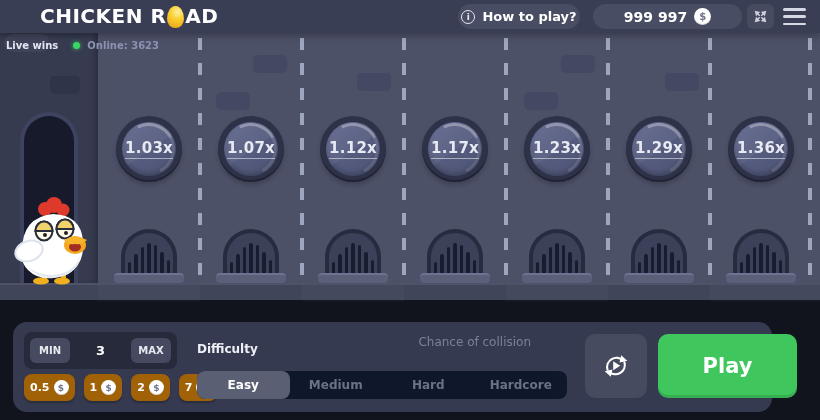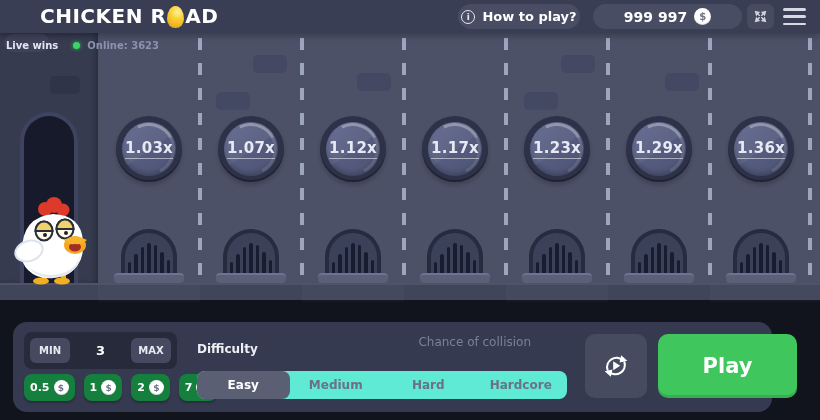--- a/index.html
+++ b/index.html
@@ -164,35 +164,35 @@
   .minmax-btn {
     width:40px; height:25px; border-radius:6px; background:#454a60;
     color:#e8eaf0; font-size:10px; font-weight:bold; border:none;
     display:flex; align-items:center; justify-content:center; cursor:pointer;
     font-family:inherit;
   }
   .bet-value { color:#fff; font-size:13px; font-weight:bold; }
   .chips { position:absolute; left:11px; top:52px; display:flex; gap:9px; }
   .chip {
     height:27px; min-width:31px; padding:0 6px; border-radius:8px; border:none;
-    background:#15803d; color:#fff; font-size:11px; font-weight:bold;
+    background:#a16207; color:#fff; font-size:11px; font-weight:bold;
     display:flex; align-items:center; justify-content:center; gap:4px;
     box-shadow:0 2px 2px rgba(0,0,0,0.25); cursor:pointer; font-family:inherit;
   }
   .chip .coin { width:15px; height:15px; font-size:9px; }
   .difficulty-label {
     position:absolute; left:184px; top:20px; color:#eef0f6; font-size:12px;
     font-weight:600;
   }
   .chance-label {
     position:absolute; right:241px; top:13px; color:#7c8198; font-size:12px;
   }
   .segmented {
     position:absolute; left:184px; top:49px; width:370px; height:28px;
-    background:#5eead4; border-radius:8px; display:flex; align-items:flex-end;
+    background:#0f172a; border-radius:8px; display:flex; align-items:flex-end;
   }
   .segment {
     flex:1; height:28px; border:none; background:transparent; color:#6b7187;
     font-size:12px; font-weight:bold; border-radius:8px; cursor:pointer;
     display:flex; align-items:center; justify-content:center; font-family:inherit;
   }
   .segment.active { background:#5a5f73; color:#fff; }
   .auto-btn {
     position:absolute; left:572px; top:12px; width:62px; height:64px;
     background:#464b60; border-radius:10px; border:none; cursor:pointer;

